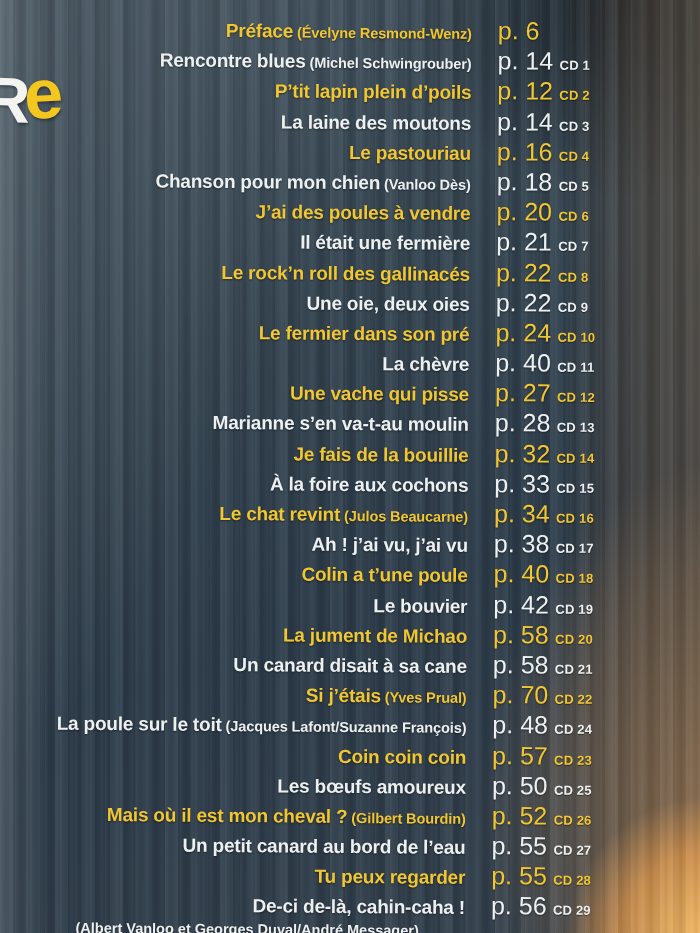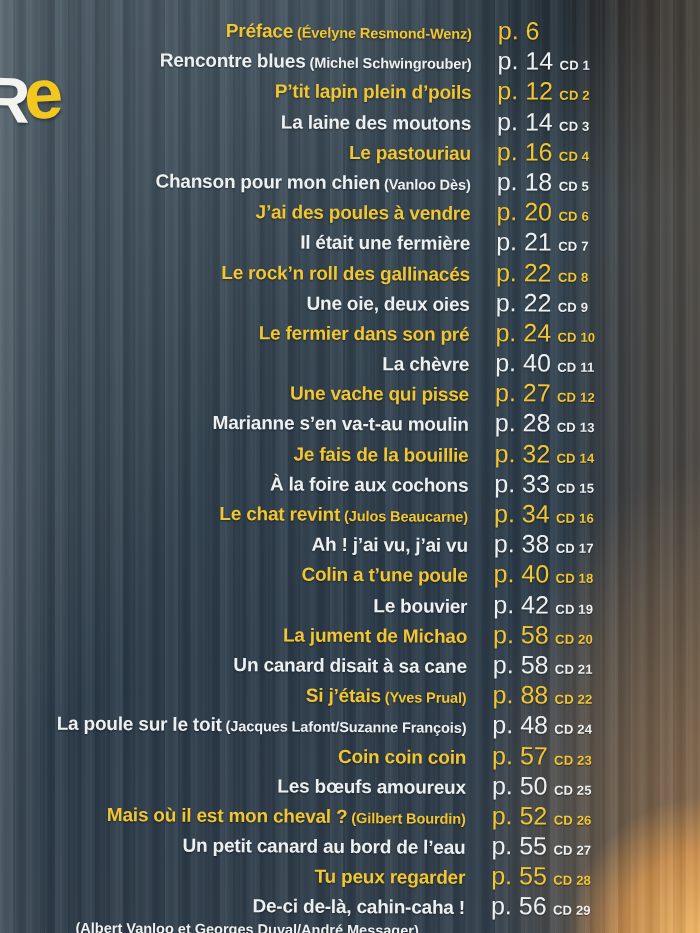--- a/index.html
+++ b/index.html
@@ -247,21 +247,21 @@
         <span class="col-page">p. 58</span>
         <span class="col-cd">CD 20</span>
       </div>
       <div class="row white">
         <span class="col-title">Un canard disait à sa cane</span>
         <span class="col-page">p. 58</span>
         <span class="col-cd">CD 21</span>
       </div>
       <div class="row yellow">
         <span class="col-title">Si j’étais<span class="author"> (Yves Prual)</span></span>
-        <span class="col-page">p. 88</span>
+        <span class="col-page">p. 70</span>
         <span class="col-cd">CD 22</span>
       </div>
       <div class="row white">
         <span class="col-title">La poule sur le toit<span class="author"> (Jacques Lafont/Suzanne François)</span></span>
         <span class="col-page">p. 48</span>
         <span class="col-cd">CD 24</span>
       </div>
       <div class="row yellow">
         <span class="col-title">Coin coin coin</span>
         <span class="col-page">p. 57</span>

